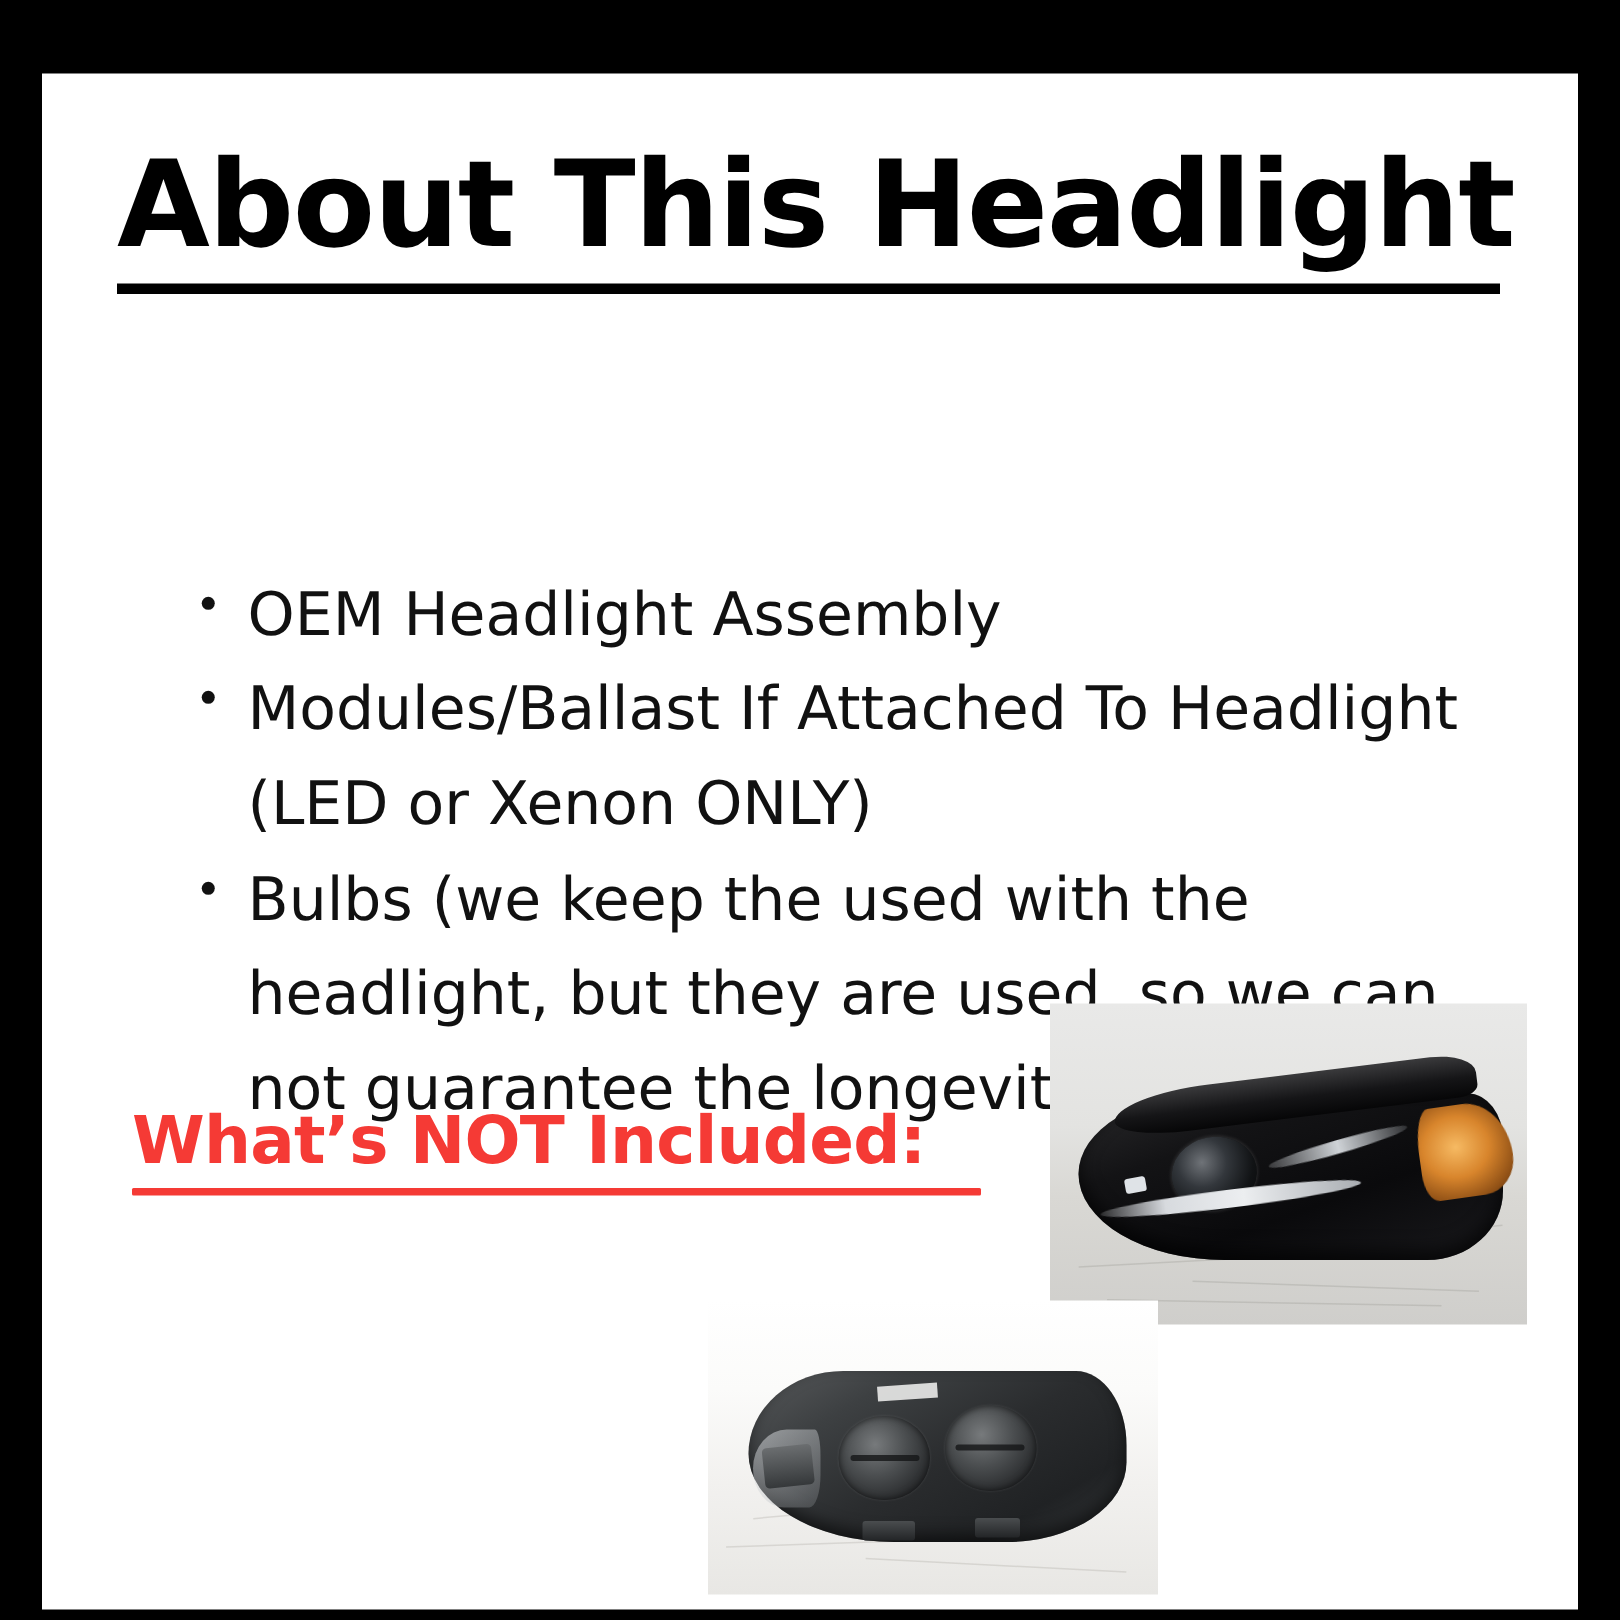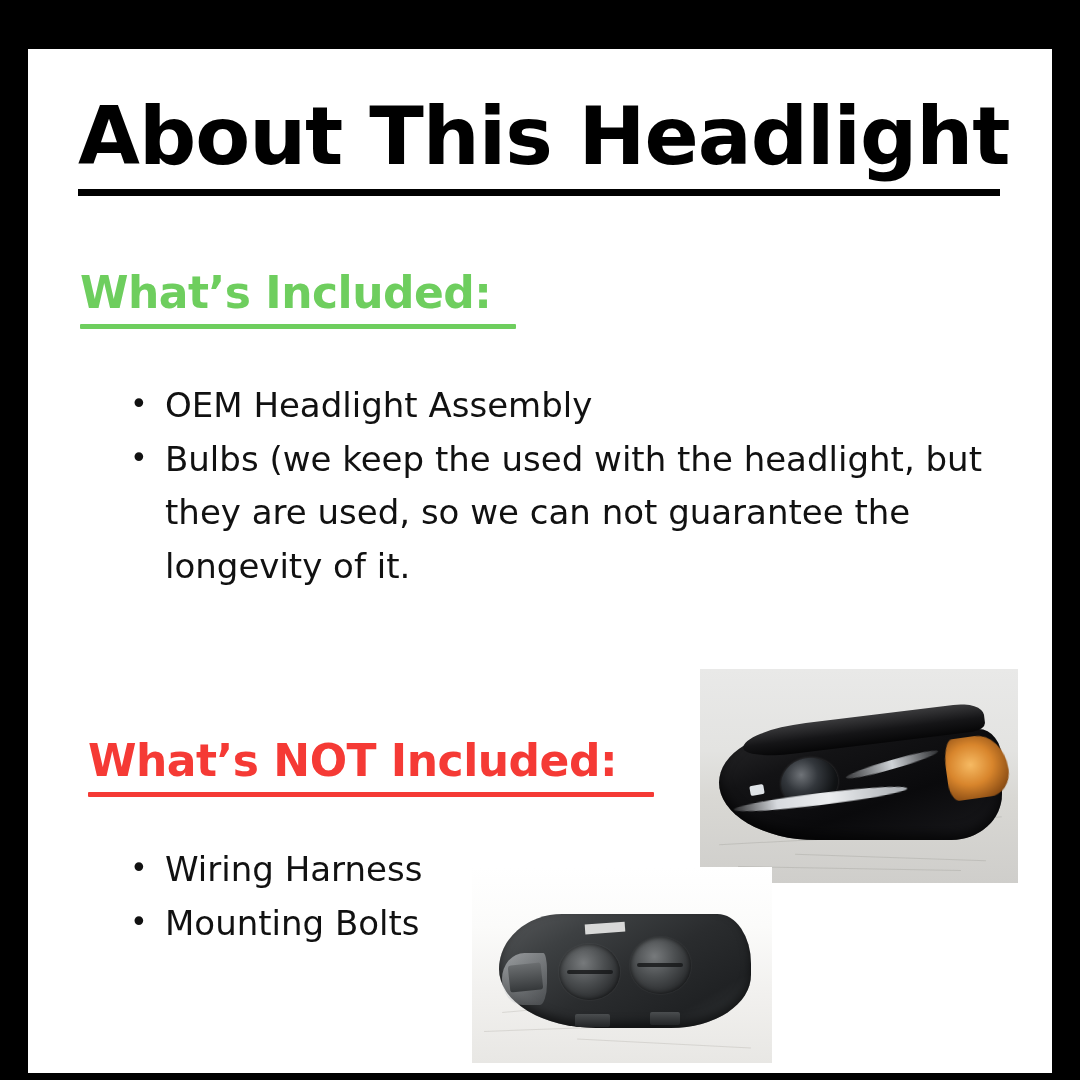--- a/index.html
+++ b/index.html
@@ -99,21 +99,21 @@
   .bullet-list {
     position: absolute;
     list-style: none;
   }
 
   .bullet-item {
     position: relative;
     padding-left: 47px;
     color: #111111;
     font-family: "DejaVu Sans", sans-serif;
-    font-size: 34px;
+    font-size: 40px;
     line-height: 1.58;
     font-weight: 400;
   }
 
   .bullet-item::before {
     content: "\2022";
     position: absolute;
     left: 12px;
     top: -1px;
     font-size: 30px;
@@ -338,39 +338,32 @@
 <body>
 
 <div class="poster-frame">
   <div class="poster-card">
 
     <div class="title-block">
       <div class="poster-title">About This Headlight</div>
       <div class="title-rule"></div>
     </div>
 
-    <div class="section-heading" id="heading-included">
-      <span>What’s Included:</span>
-      <div class="rule"></div>
-    </div>
 
     <ul class="bullet-list" id="list-included">
       <li class="bullet-item">OEM Headlight Assembly</li>
+      <li class="bullet-item">Modules/Ballast If Attached To Headlight (LED or Xenon ONLY)</li>
       <li class="bullet-item">Bulbs (we keep the used with the headlight, but they are used, so we can not guarantee the longevity of it.</li>
     </ul>
 
     <div class="section-heading" id="heading-not-included">
       <span>What’s NOT Included:</span>
       <div class="rule"></div>
     </div>
 
-    <ul class="bullet-list" id="list-not-included">
-      <li class="bullet-item">Wiring Harness</li>
-      <li class="bullet-item">Mounting Bolts</li>
-    </ul>
 
     <div class="photo" id="photo-front">
       <div class="bench-scratch s1"></div>
       <div class="bench-scratch s2"></div>
       <div class="bench-scratch s3"></div>
       <div class="bench-scratch s4"></div>
       <div class="hl-front">
         <div class="body"></div>
         <div class="amber"></div>
         <div class="trim"></div>

